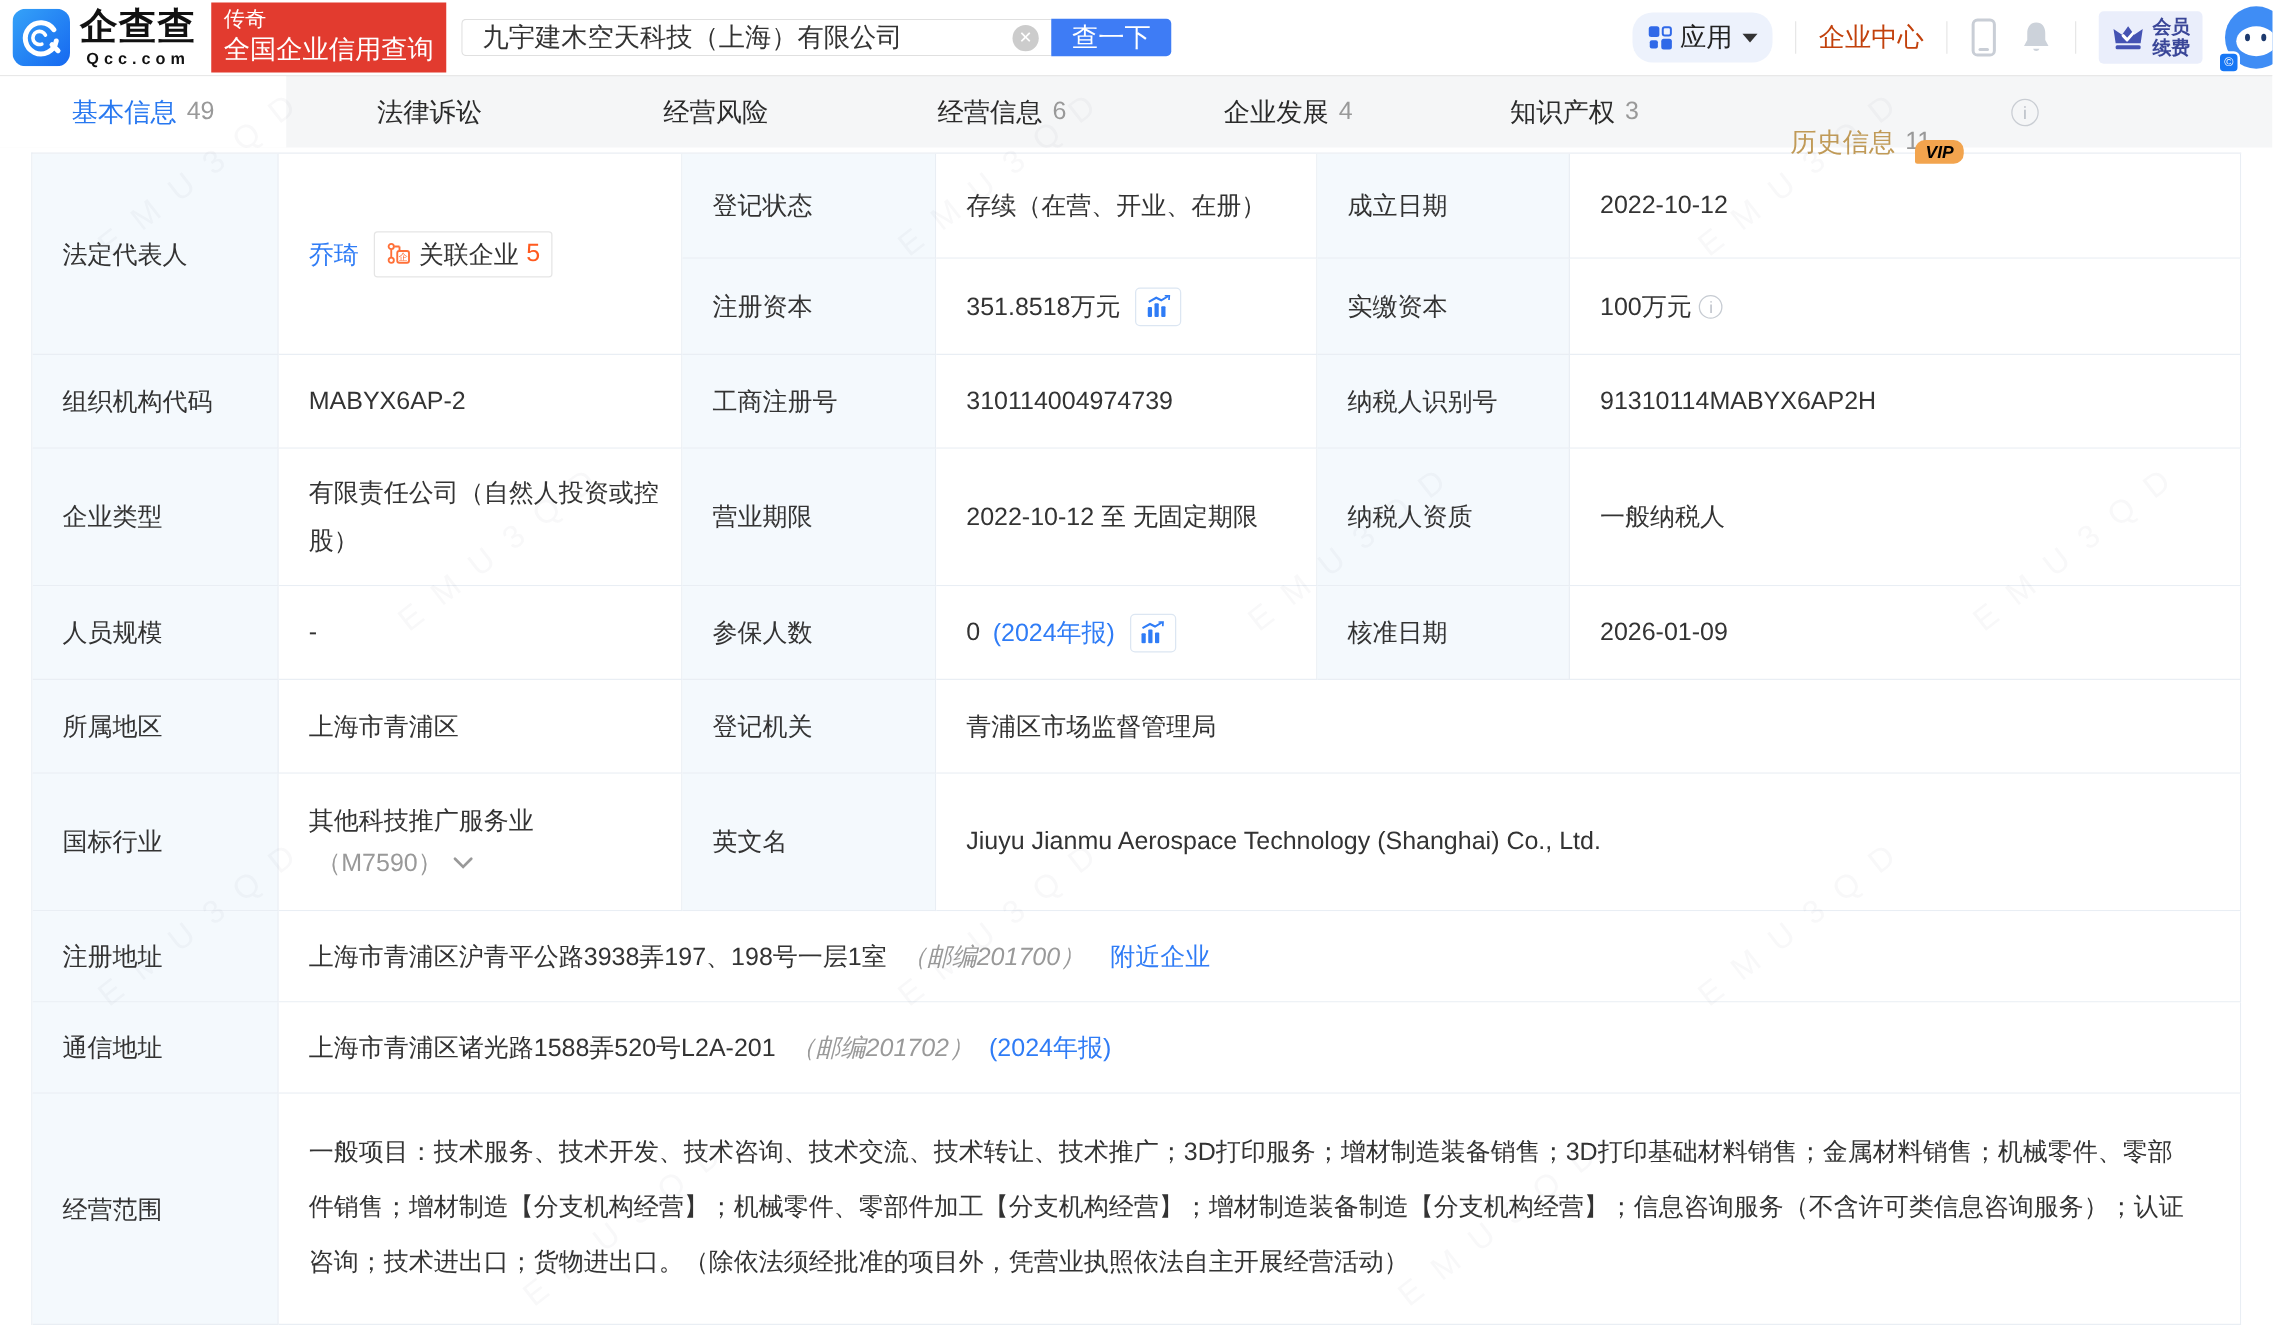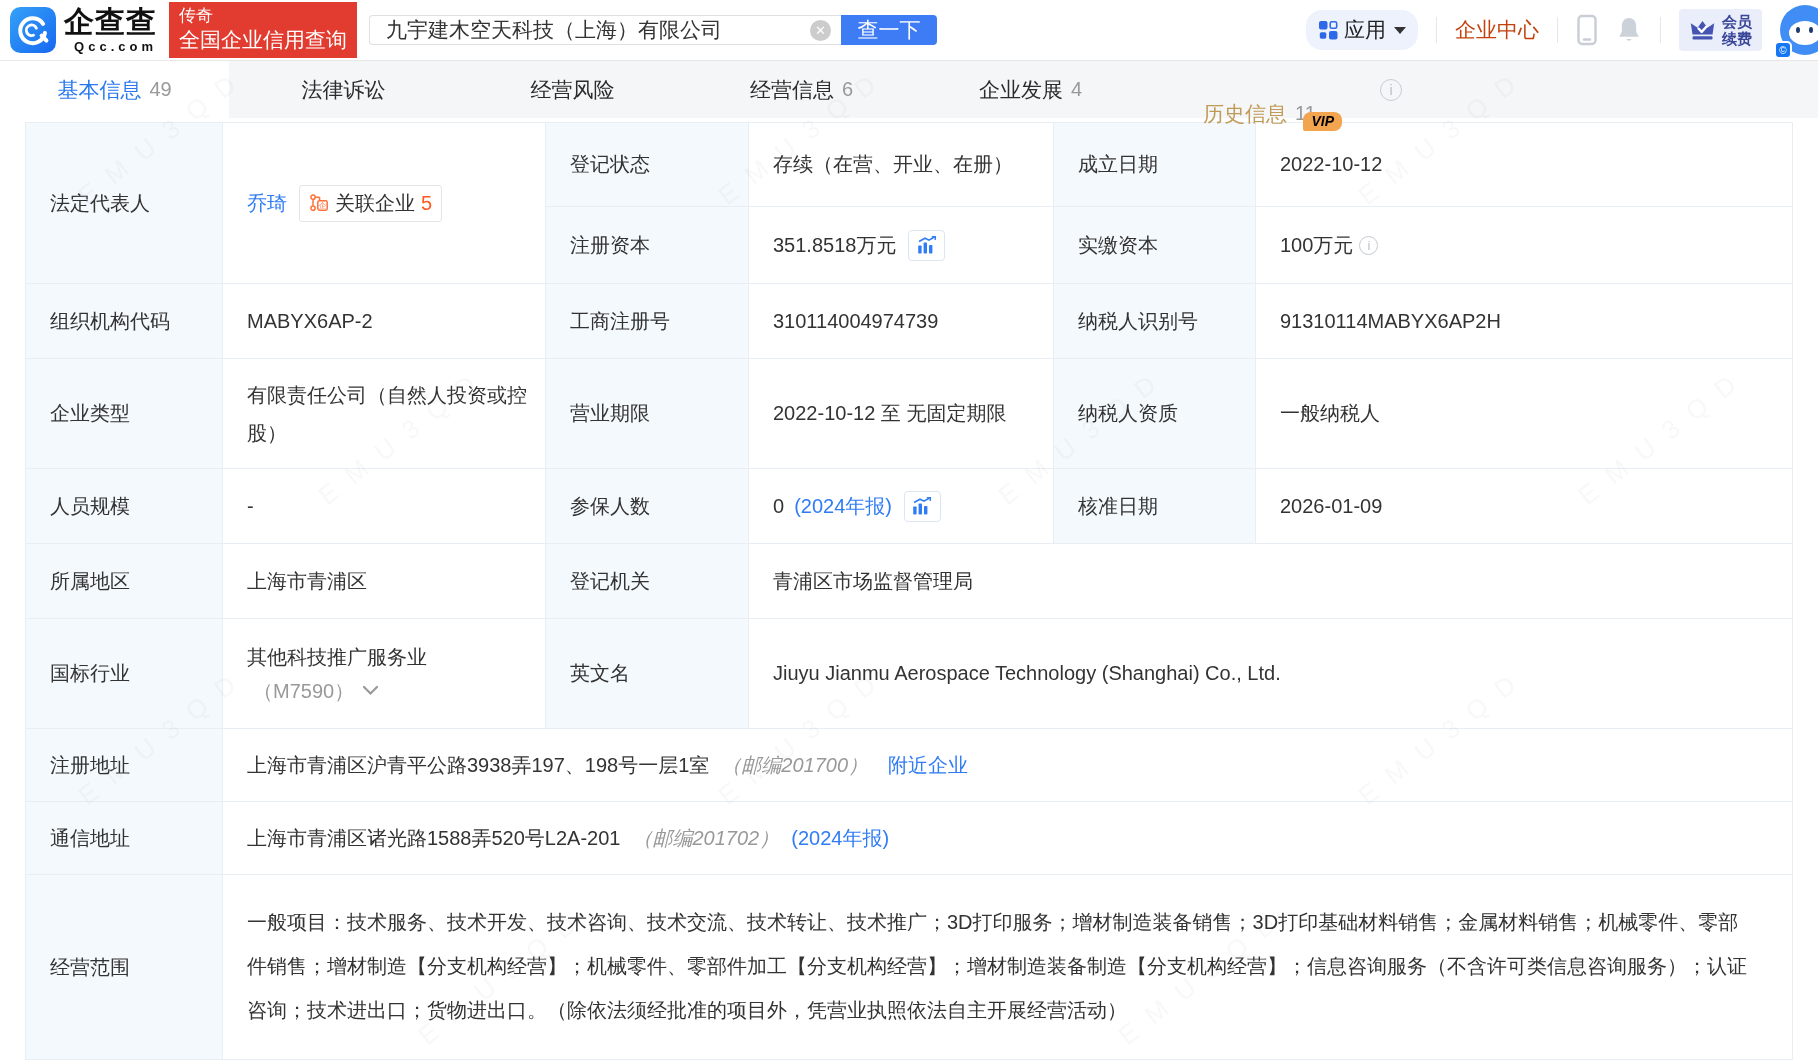--- a/index.html
+++ b/index.html
@@ -2,21 +2,21 @@
 <html><head>
 <meta charset="utf-8">
 <style>
   * { box-sizing: border-box; margin: 0; padding: 0; }
   html,body { width:1818px; height:1060px; overflow:hidden; background:#fff;
     font-family:"Liberation Sans","DejaVu Sans",sans-serif; color:#333; }
 
   
   .topbar { height:60px; display:flex; align-items:center; padding-left:10px; position:relative; background:#fff; }
   .logo-sq { width:46px; height:46px; flex:0 0 46px; }
-  .brand { margin-left:8px; text-align:right; line-height:1; }
+  .brand { margin-left:8px; text-align:center; line-height:1; }
   .brand-cn { font-size:30px; font-weight:bold; color:#111; letter-spacing:1px; }
   .brand-en { font-size:13px; font-weight:bold; color:#111; letter-spacing:4px; margin-top:3px; }
   .ad-badge { margin-left:12px; background:#e23b2f; color:#fff; padding:3px 10px 5px 10px; line-height:1.25; }
   .ad-l1 { font-size:17px; }
   .ad-l2 { font-size:21px; font-weight:500; }
   .search-wrap { margin-left:12px; display:flex; height:30px; }
   .search-box { width:472px; border:1px solid #e0e0e0; border-right:none; border-radius:4px 0 0 4px;
     display:flex; align-items:center; padding:0 10px 0 16px; }
   .search-box input { border:none; outline:none; font-size:21px; flex:1; color:#333; background:transparent;
     font-family:inherit; }
@@ -194,20 +194,24 @@
     <span>经营风险</span>
   </div>
   <div class="tab">
     <span>经营信息</span>
     <span class="cnt">6</span>
   </div>
   <div class="tab">
     <span>企业发展</span>
     <span class="cnt">4</span>
   </div>
+  <div class="tab">
+    <span>知识产权</span>
+    <span class="cnt">3</span>
+  </div>
   <div class="tab history">
     <span>历史信息</span>
     <span class="cnt">11</span>
     <span class="vip-badge">VIP</span>
   </div>
   <div class="tab-info">
     <span class="i-circle">i</span>
   </div>
 </div>
 

